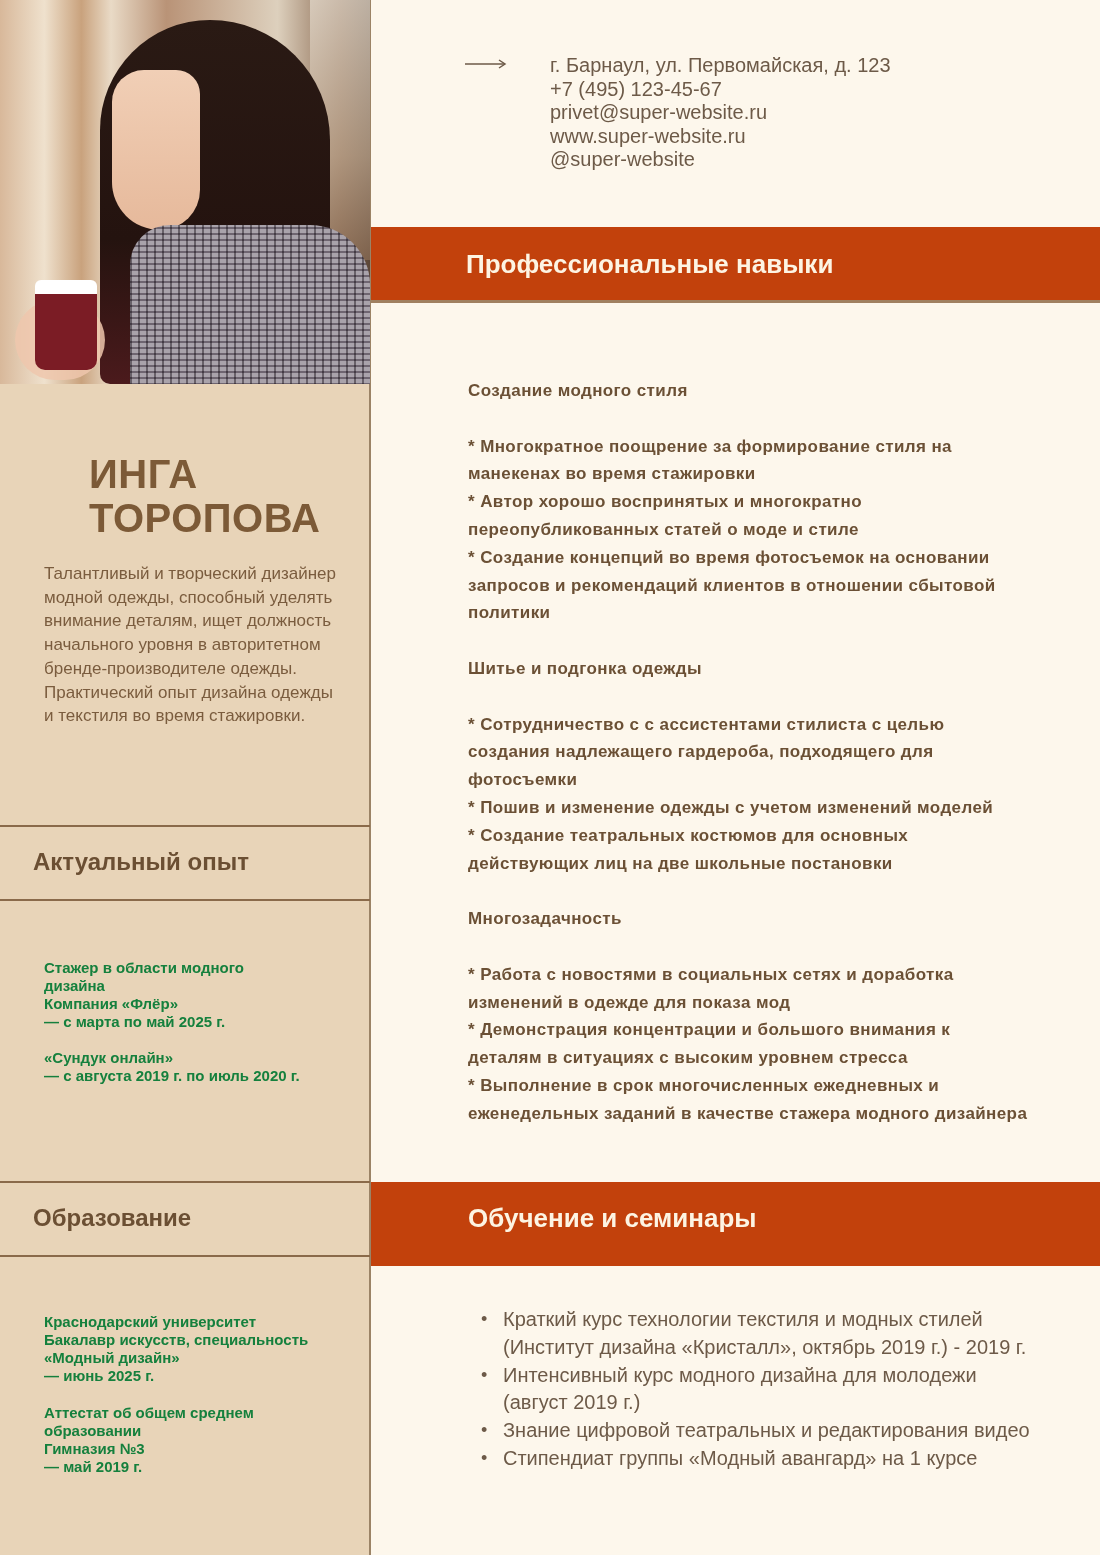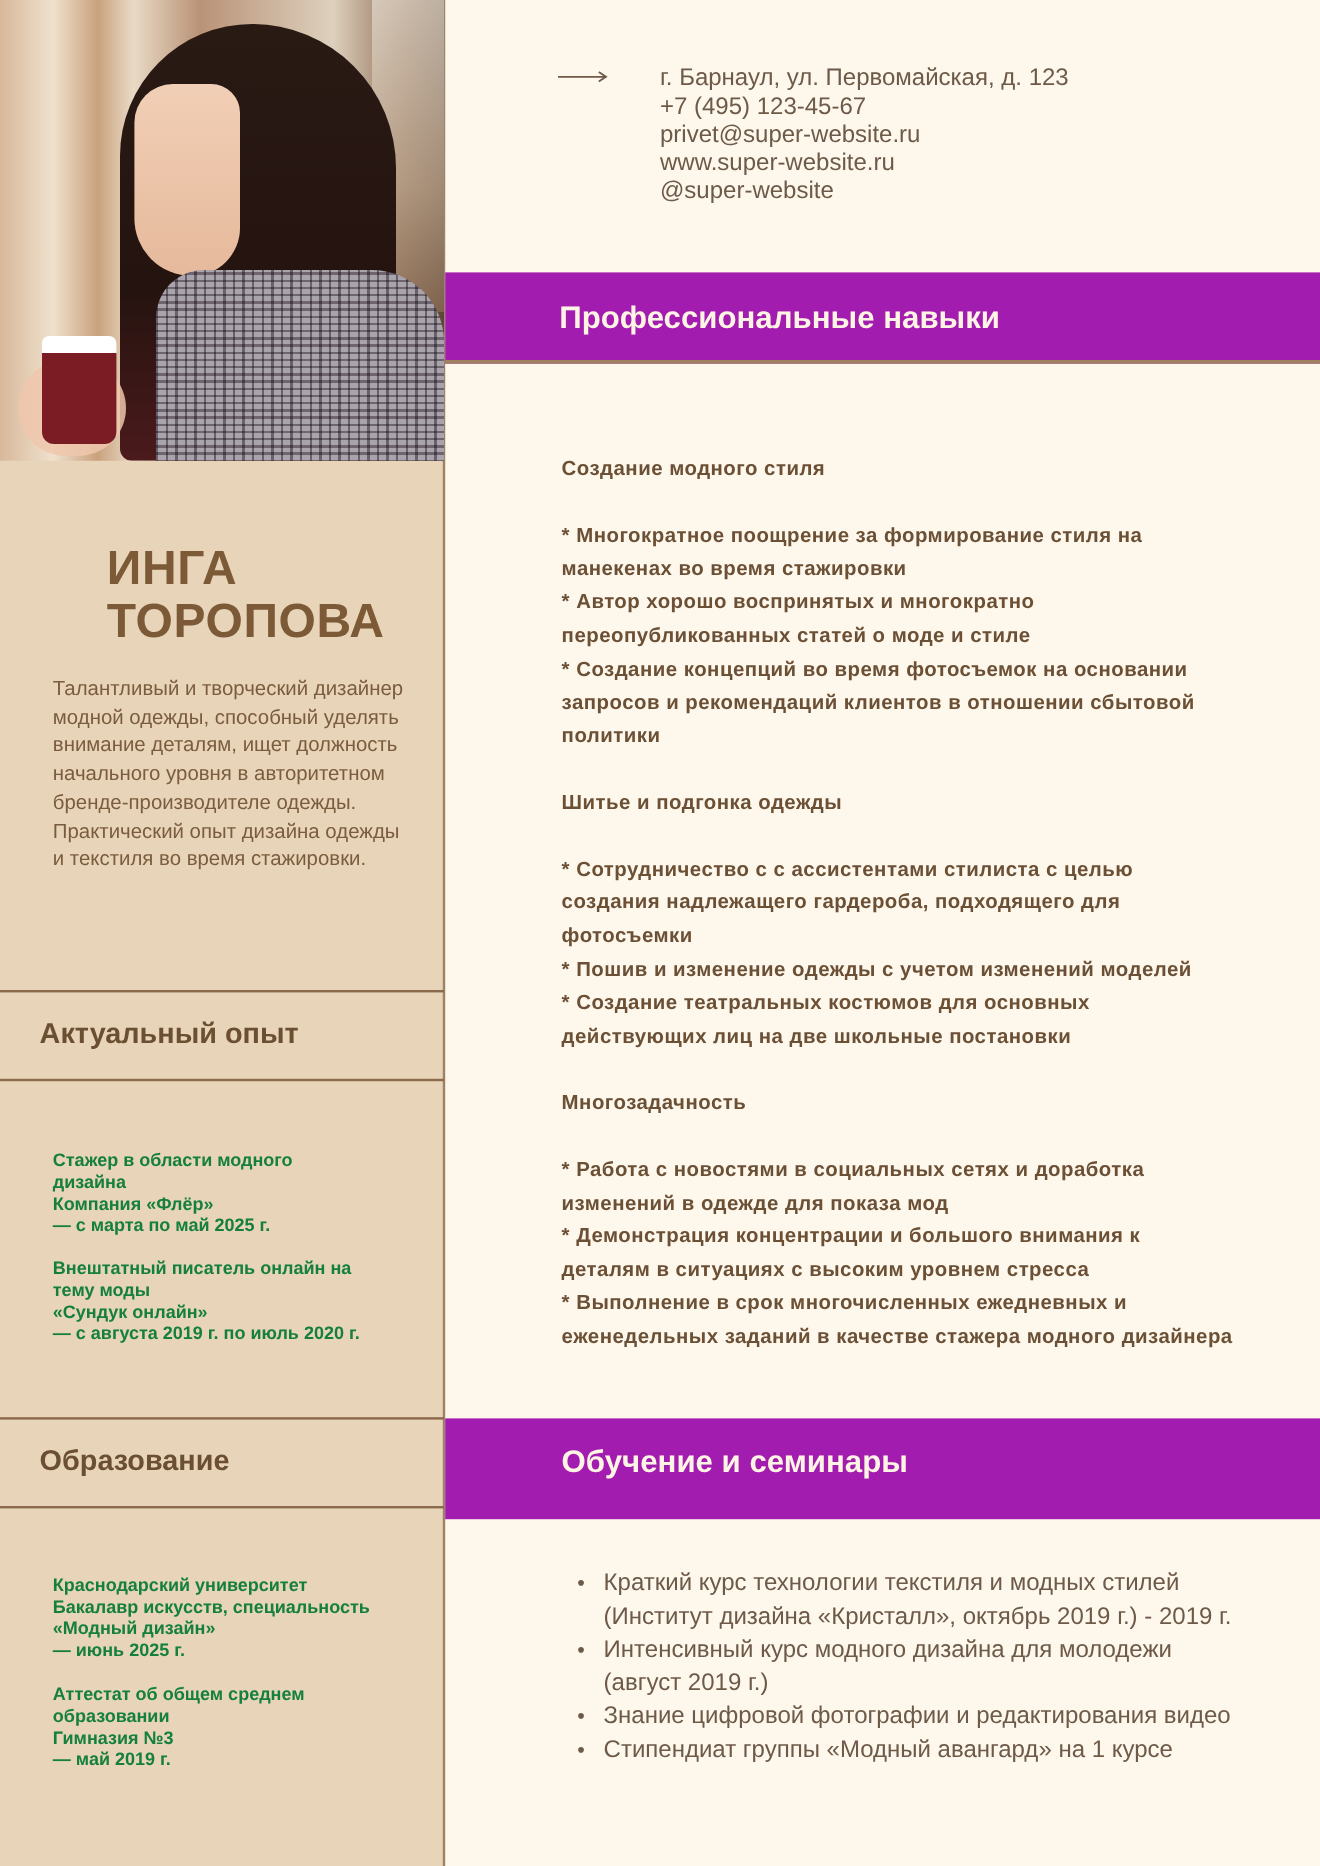--- a/index.html
+++ b/index.html
@@ -25,21 +25,21 @@
     .name { position: absolute; left: 44px; top: 452px; font-size: 40px; font-weight: bold; line-height: 44px; color: #7c5a37; letter-spacing: 0.5px; margin-left: 45px; }
     .summary { position: absolute; left: 44px; top: 562px; width: 300px; font-size: 17px; line-height: 23.7px; color: #7a5c3e; }
     .hline { position: absolute; left: 0; width: 370px; height: 2px; background: #8a6a4a; }
     .left-heading { position: absolute; left: 33px; font-size: 24px; font-weight: bold; color: #6b4f33; }
     .entry { position: absolute; left: 44px; width: 300px; font-size: 15px; font-weight: bold; line-height: 18px; color: #15803d; }
     .entry div { white-space: pre-line; }
 
     
     .arrow { position: absolute; left: 465px; top: 54px; width: 42px; height: 20px; }
     .contacts { position: absolute; left: 550px; top: 54px; font-size: 20px; line-height: 23.6px; color: #6d5a48; }
-    .band { position: absolute; left: 371px; width: 729px; background: #a21caf; border-bottom: 3px solid #a08060; }
+    .band { position: absolute; left: 371px; width: 729px; background: #c2410c; border-bottom: 3px solid #a08060; }
     .band-title { position: absolute; left: 95px; font-size: 26px; font-weight: bold; color: #fdf4e3; }
     .skills { position: absolute; left: 468px; top: 377px; width: 560px; font-size: 17px; font-weight: bold; line-height: 27.8px; color: #6b5035; letter-spacing: 0.4px; }
     .skills .gap { height: 27.8px; }
     .trainings { position: absolute; left: 481px; top: 1306px; width: 560px; list-style: none; font-size: 20px; line-height: 27.8px; color: #6d5a48; }
     .trainings li { position: relative; padding-left: 22px; }
     .trainings li::before { content: "•"; position: absolute; left: 0; top: 0; font-size: 18px; color: #6d5a48; }
   </style>
 </head>
 <body>
 
@@ -66,22 +66,20 @@
 <div class="left-heading" style="top:848px">Актуальный опыт</div>
 <div class="hline" style="top:899px"></div>
 
 <div class="entry" style="top:959px">
   <div>Стажер в области модного
 дизайна</div>
   <div>Компания «Флёр»</div>
   <div>— с марта по май 2025 г.</div>
 </div>
 <div class="entry" style="top:1049px">
-  <div>Внештатный писатель онлайн на
-тему моды</div>
   <div>«Сундук онлайн»</div>
   <div>— с августа 2019 г. по июль 2020 г.</div>
 </div>
 
 <div class="hline" style="top:1181px"></div>
 <div class="left-heading" style="top:1204px">Образование</div>
 <div class="hline" style="top:1255px"></div>
 
 <div class="entry" style="top:1313px">
   <div>Краснодарский университет</div>
@@ -132,15 +130,15 @@
   <div>* Выполнение в срок многочисленных ежедневных и еженедельных заданий в качестве стажера модного дизайнера</div>
 </div>
 
 <div class="band" style="top:1182px;height:84px;border-bottom:none">
   <div class="band-title" style="top:21px;left:97px">Обучение и семинары</div>
 </div>
 
 <ul class="trainings">
   <li>Краткий курс технологии текстиля и модных стилей (Институт дизайна «Кристалл», октябрь 2019 г.) - 2019 г.</li>
   <li>Интенсивный курс модного дизайна для молодежи (август 2019 г.)</li>
-  <li>Знание цифровой фотографии и редактирования видео</li>
+  <li>Знание цифровой театральных и редактирования видео</li>
   <li>Стипендиат группы «Модный авангард» на 1 курсе</li>
 </ul>
 
 </body></html>

